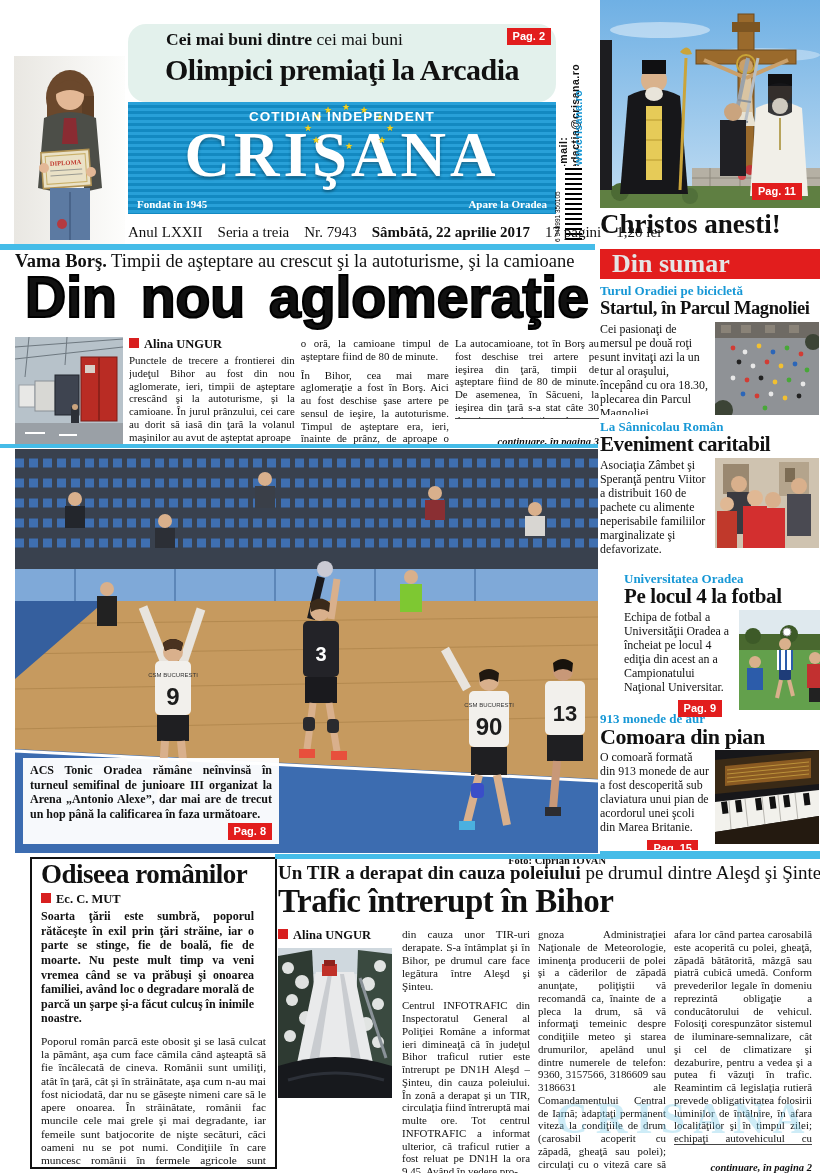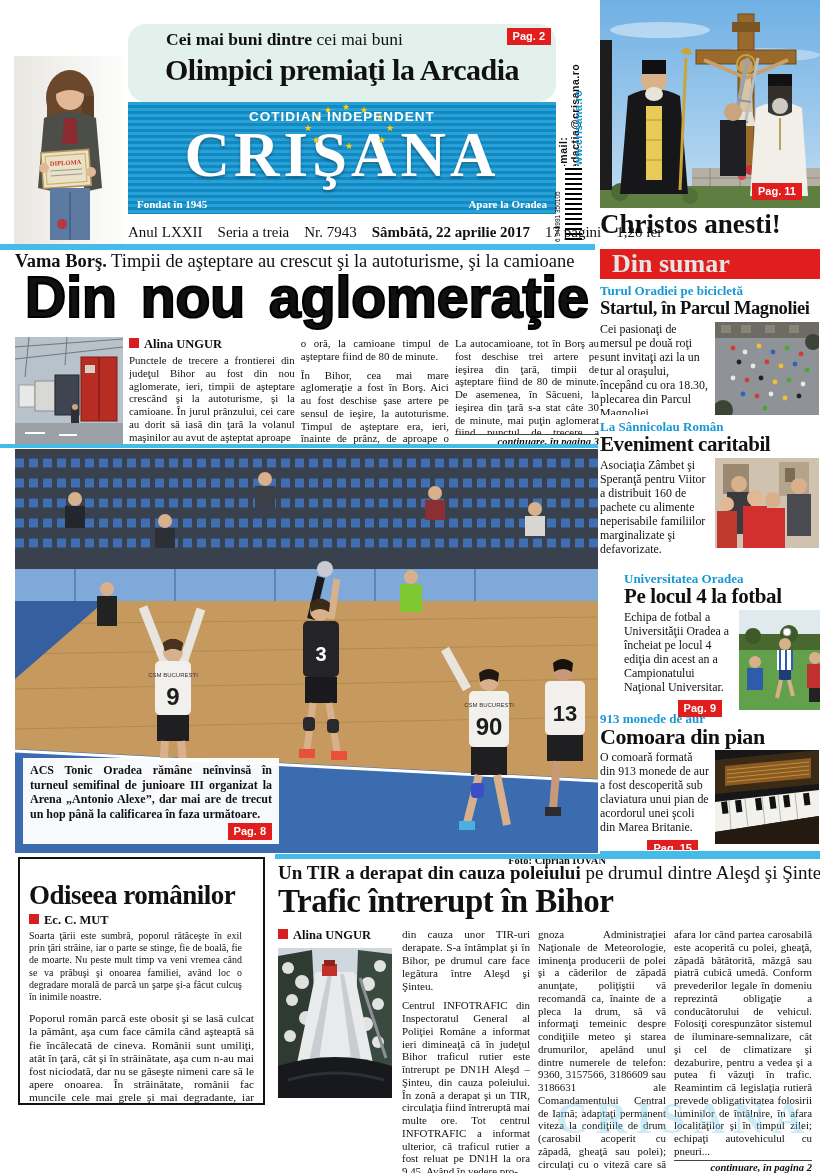--- a/index.html
+++ b/index.html
@@ -6,21 +6,21 @@
   .page{position:relative;width:820px;height:1173px;background:#fff;margin:0 auto;
         font-family:"Liberation Serif",serif;color:#111;overflow:hidden;}
   .abs{position:absolute;}
   .jt{text-align:justify;}
   .badge{display:inline-block;background:#e21d1d;color:#fff;
          font:bold 11px/15px "Liberation Sans",sans-serif;padding:1px 6px;}
   .sq{display:inline-block;width:10px;height:10px;background:#d81f1f;margin-right:5px;}
   .byline{font-weight:bold;font-size:12.5px;margin:0 0 2px 0;}
   .colp{margin:0;font-size:10.9px;line-height:1.17;}
   .cont{position:absolute;bottom:0;right:0;left:0;background:#fff;text-align:right;
-        font:bold italic 10.5px "Liberation Serif",serif;border-top:1px solid #444;padding-top:1px;}
+        font:bold italic 10.5px "Liberation Serif",serif;border-top:1px solid #444;padding-top:17px;}
   
   .topbanner{left:128px;top:24px;width:428px;height:78px;background:#e3f1ec;border-radius:18px;}
   .topkick{padding:5px 0 0 38px;font-size:17.5px;}
   .tophead{text-align:center;font-size:30px;font-weight:bold;margin-top:3px;letter-spacing:-0.5px;}
   .badge-tr{position:absolute;top:4px;right:5px;}
   .masthead{left:128px;top:102px;width:428px;height:112px;
      background:repeating-linear-gradient(180deg,#28a0d8 0 3px,#1389c1 3px 6px);}
   .tagline{text-align:center;color:#fff;font:bold 13.5px "Liberation Sans",sans-serif;
            letter-spacing:1px;padding-top:7px;position:relative;z-index:2;}
   .mtitle{text-align:center;color:#fff;font-size:63px;font-weight:bold;letter-spacing:4px;
@@ -51,24 +51,24 @@
   
   .sumbanner{left:600px;top:249px;width:208px;height:30px;background:#e21d1d;color:#e5e5e5;
       font-size:26px;font-weight:bold;padding-left:12px;line-height:30px;}
   .sitem{left:600px;width:220px;overflow:hidden;}
   .skick{color:#1798d6;font-weight:bold;font-size:13px;line-height:15px;}
   .shead{font-weight:bold;font-size:18.5px;line-height:21px;letter-spacing:-0.4px;white-space:nowrap;}
   .srow{display:flex;gap:5px;margin-top:3px;}
   .stxt{width:110px;font-size:11.9px;line-height:1.18;}
   .sbadge{text-align:right;margin:4px 12px 0 0;}
   
-  .odibox{left:18px;top:857px;width:247px;height:248px;border:2px solid #111;
-          padding:21px 9px;overflow:hidden;box-sizing:border-box;}
+  .odibox{left:30px;top:857px;width:247px;height:312px;border:2px solid #111;
+          padding:0 9px;overflow:hidden;box-sizing:border-box;}
   .odihead{font-size:27px;font-weight:bold;letter-spacing:-0.5px;line-height:30px;}
-  .odilede{font-weight:normal;font-size:10px;line-height:1.22;margin:2px 12px 0 0;}
+  .odilede{font-weight:bold;font-size:12px;line-height:1.22;margin:2px 12px 0 0;}
   .odibody{font-size:11.4px;line-height:1.16;margin:9px 0 0 0;}
   
   .trkick{left:278px;top:862px;width:540px;font-size:19px;white-space:nowrap;}
   .trhead{left:278px;top:883px;width:540px;font-size:33px;font-weight:bold;letter-spacing:-0.5px;}
   .trrow{left:278px;top:928px;width:534px;height:245px;display:flex;gap:8px;}
   .trcol{overflow:hidden;position:relative;font-size:10.8px;line-height:1.14;}
   .wm{left:556px;top:1093px;font:bold 44px "Liberation Serif",serif;letter-spacing:8px;
       color:rgba(125,205,235,.38);pointer-events:none;}
   p{margin:0;}
   .gap{height:6px;}

